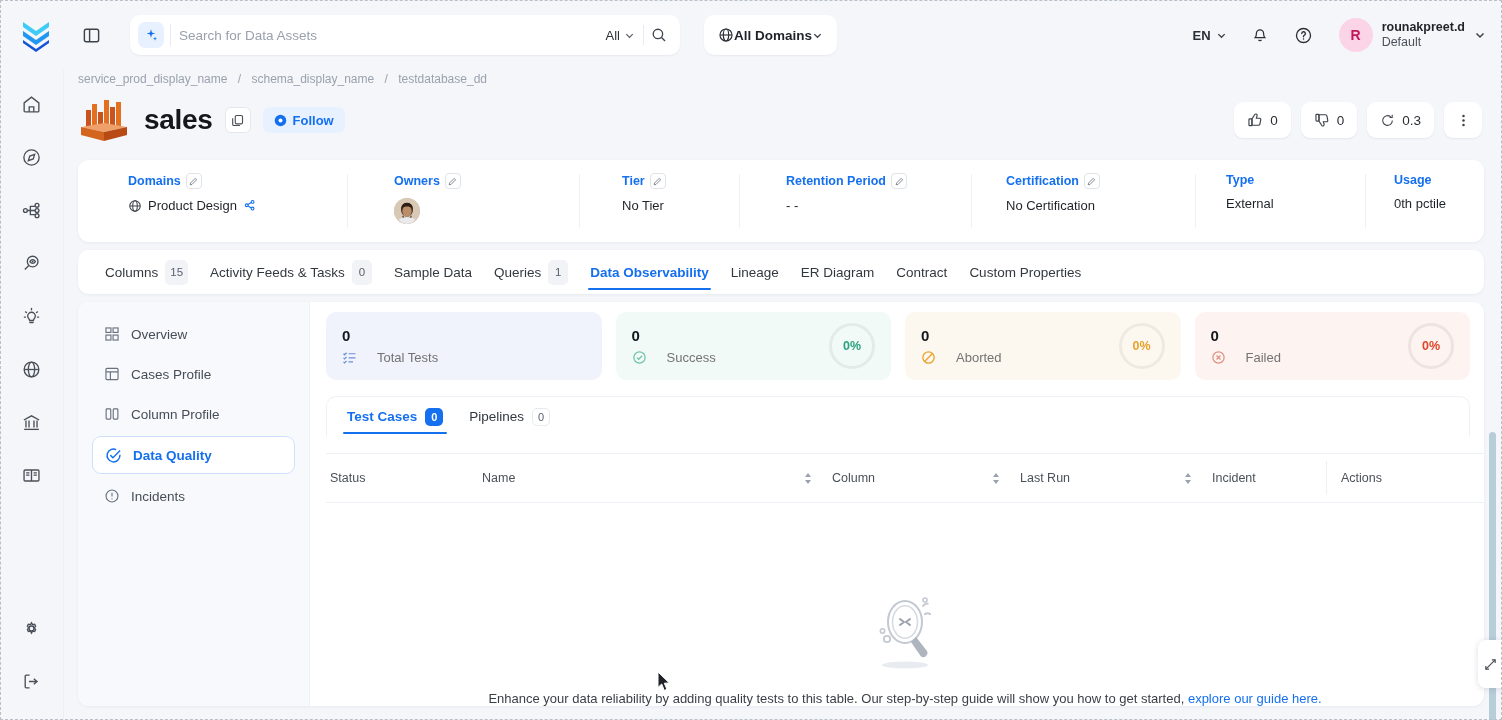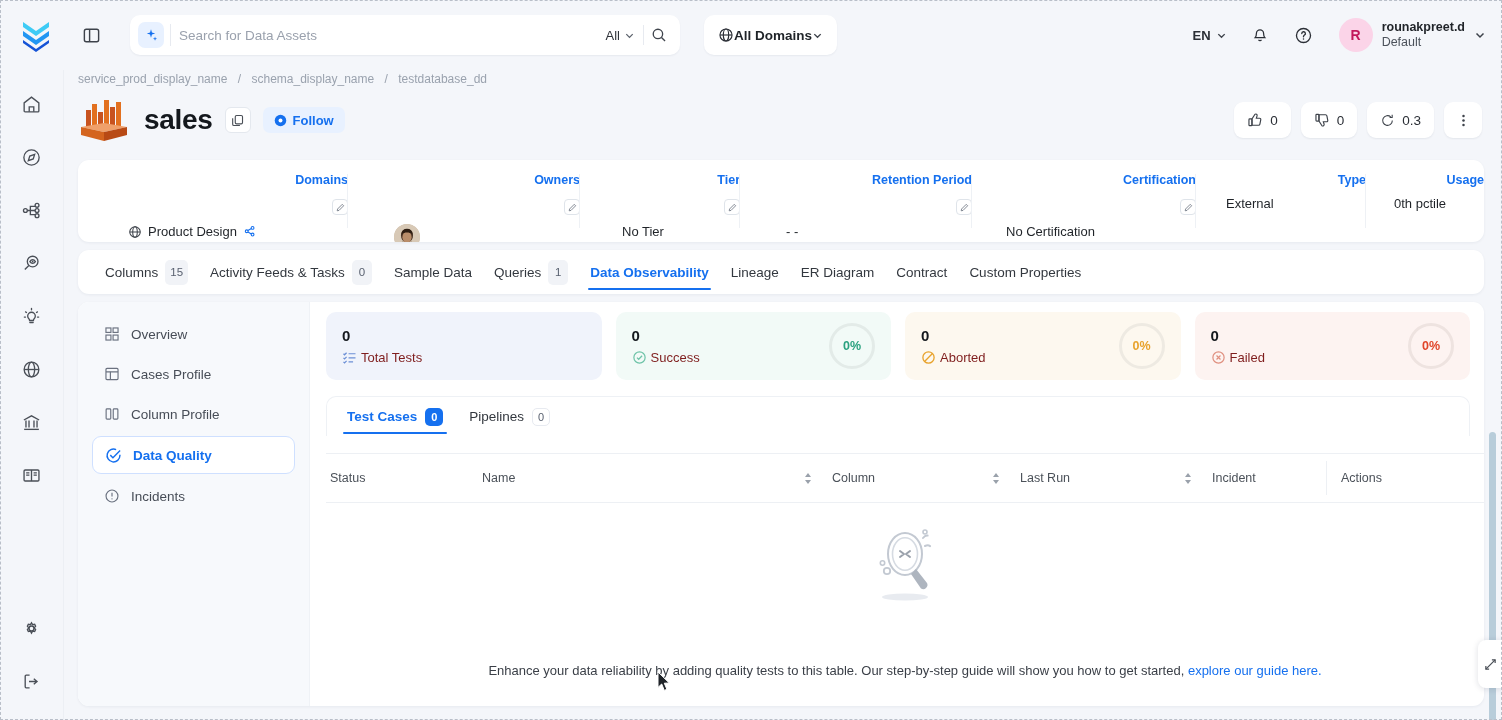--- a/index.html
+++ b/index.html
@@ -121,21 +121,21 @@
   .meta-card {
     background:#fff; border-radius: 11px; margin: 6px 4px 0 4px;
     height: 82px; display:flex; align-items:stretch;
     box-shadow: 0 1px 3px rgba(20,30,60,.06);
     overflow:hidden; position: relative;
   }
   .meta-col { padding: 13px 0 0 0; position: relative; display:flex; flex-direction:column; }
   .meta-col:not(:last-child)::after {
     content:""; position:absolute; right:0; top:14px; bottom:14px; width:1px; background:#eef1f5;
   }
-  .meta-label { display:flex; align-items:flex-end; gap:12px; font-size:12.5px; font-weight:700; color:#1570ef;flex-direction:column; }
+  .meta-label { display:flex; align-items:center; gap:5px; font-size:12.5px; font-weight:700; color:#1570ef; }
   .meta-edit {
     width: 16px; height: 16px; border:1px solid #dfe4ea; border-radius:4px;
     display:flex; align-items:center; justify-content:center; cursor:pointer; background:#fff;
   }
   .meta-value { margin-top: 9px; font-size: 13px; color:#1f2328; display:flex; align-items:center; gap:6px; }
   .meta-avatar { width: 26px; height: 26px; border-radius:50%; object-fit:cover; background:#cdbba6; overflow:hidden; }
 
   
   .tabs-card {
     background:#fff; border-radius: 11px; margin: 8px 4px 0 4px; height: 44px;
@@ -176,21 +176,21 @@
 
   .obs-main { flex:1; min-width:0; padding: 10px 0 0 0; display:flex; flex-direction:column; overflow:hidden; position:relative; }
 
   .stats { display:flex; gap: 14px; padding: 0 14px 0 16px; }
   .stat {
     flex:1; height: 68px; border-radius: 10px; padding: 11px 16px;
     display:flex; align-items:center; position:relative; overflow:hidden;
   }
   .stat-texts { display:flex; flex-direction:column; gap:7px; }
   .stat-num { font-size: 15px; font-weight:700; color:#14181d; line-height:1; }
-  .stat-label { display:flex; align-items:center; gap:4px; font-size:13px; color:#7f1d1d;text-align:right; }
+  .stat-label { display:flex; align-items:center; gap:20px; font-size:13px; color:#737373;text-align:right; }
   .donut { margin-left:auto; width: 46px; height:46px; border-radius:50%; display:flex; align-items:center; justify-content:center; font-size:12.5px; font-weight:600; }
 
   .stat.total { background:#f0f3fb; }
   .stat.success { background:#f2faf7; }
   .stat.aborted { background:#fdf8ef; }
   .stat.failed { background:#fdf3f1; }
   .donut.success { border: 3px solid #e3ebe8; color:#2aa17f; }
   .donut.aborted { border: 3px solid #eeeae2; color:#e8a32d; }
   .donut.failed  { border: 3px solid #eee3e0; color:#e0452a; }
 
@@ -217,21 +217,21 @@
   .tbl { margin: 17px 0 0 16px; flex:1; display:flex; flex-direction:column; min-height:0; }
   .tbl-head {
     height: 50px; display:flex; align-items:center;
     border-top:1px solid #edf0f4; border-bottom:1px solid #edf0f4;
     font-size:12.5px; color:#4b5159;
   }
   .th { display:flex; align-items:center; gap:7px; padding: 0 4px 0 4px; }
   .th.sep { border-left: 1px solid #edf0f4; padding-left: 14px; height:34px; }
   .sort-ico { display:flex; flex-direction:column; gap:1px; }
 
-  .empty { flex:1; display:flex; flex-direction:column; align-items:center; justify-content:flex-start; padding-top: 22px; gap: 40px; }
+  .empty { flex:1; display:flex; flex-direction:column; align-items:center; justify-content:flex-end; padding-top: 22px; }
   .empty-illus { width: 92px; height: 86px; }
   .empty-text { margin-top: 12px; font-size:13px; color:#3a3f47; text-align:center; }
   .empty-text a { color:#1570ef; text-decoration:none; }
 
   
   .vscroll {
     position:absolute; right: 6px; top: 362px; width: 7px; height: 348px;
     background:#adc5d4; border-radius: 5px; z-index: 25; opacity:.85;
   }
   .float-tab {

